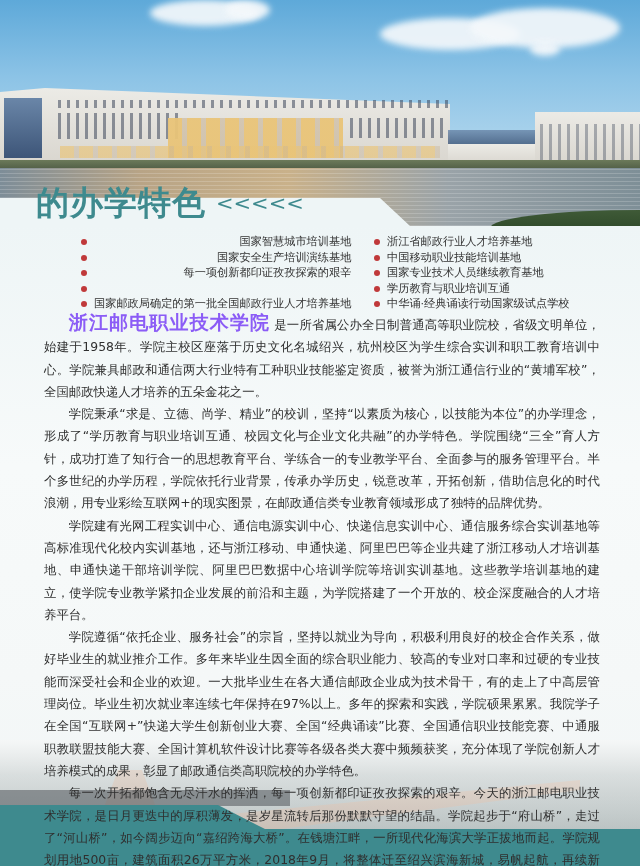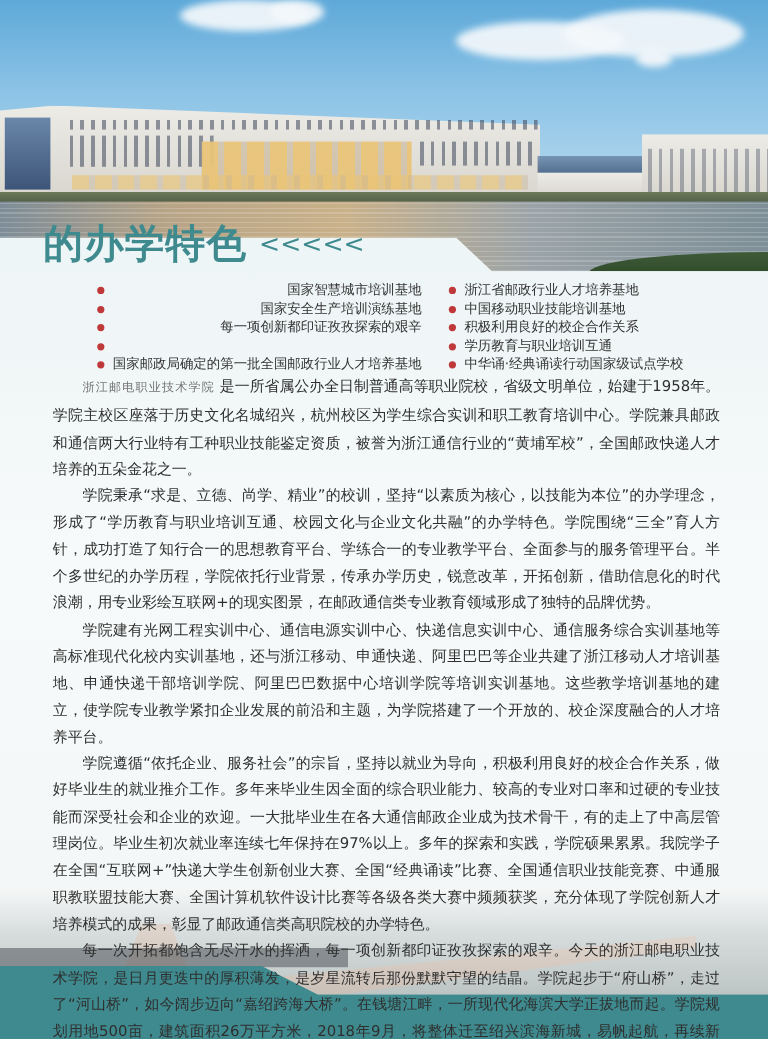--- a/index.html
+++ b/index.html
@@ -160,23 +160,23 @@
       color: #2f2f2f;
       text-align: justify;
       text-justify: inter-character;
     }
     .body-text p {
       margin: 0;
       text-indent: 2em;
     }
     .body-text p.first { text-indent: 2em; }
     .school-name {
-      color: #737373;
-      font-weight: normal;
-      font-size: 10px;
+      color: #8b5cf6;
+      font-weight: bold;
+      font-size: 19px;
       letter-spacing: 1px;
     }
   </style>
 </head>
 <body>
 
 <div class="hero">
   <div class="sky"></div>
   <div class="cloud" style="left:150px;top:0;width:110px;height:26px;"></div>
   <div class="cloud" style="left:225px;top:0;width:45px;height:20px;"></div>
@@ -224,21 +224,21 @@
   <li><span class="bullet"></span><span>国家智慧城市培训基地</span></li>
   <li><span class="bullet"></span><span>国家安全生产培训演练基地</span></li>
   <li><span class="bullet"></span><span>每一项创新都印证孜孜探索的艰辛</span></li>
   <li><span class="bullet"></span></li>
   <li><span class="bullet"></span><span>国家邮政局确定的第一批全国邮政行业人才培养基地</span></li>
 </ul>
 
 <ul class="honors right">
   <li><span class="bullet"></span><span>浙江省邮政行业人才培养基地</span></li>
   <li><span class="bullet"></span><span>中国移动职业技能培训基地</span></li>
-  <li><span class="bullet"></span><span>积极利用良好的校企合作关系</span></li>
+  <li><span class="bullet"></span><span>国家专业技术人员继续教育基地</span></li>
   <li><span class="bullet"></span><span>学历教育与职业培训互通</span></li>
   <li><span class="bullet"></span><span>中华诵·经典诵读行动国家级试点学校</span></li>
 </ul>
 
 <div class="body-text">
   <p class="first"><span class="school-name">浙江邮电职业技术学院</span> <span>是一所省属公办全日制普通高等职业院校，省级文明单位，始建于1958年。学院主校区座落于历史文化名城绍兴，杭州校区为学生综合实训和职工教育培训中心。学院兼具邮政和通信两大行业特有工种职业技能鉴定资质，被誉为浙江通信行业的“黄埔军校”，全国邮政快递人才培养的五朵金花之一。</span></p>
   <p>学院秉承“求是、立德、尚学、精业”的校训，坚持“以素质为核心，以技能为本位”的办学理念，形成了“学历教育与职业培训互通、校园文化与企业文化共融”的办学特色。学院围绕“三全”育人方针，成功打造了知行合一的思想教育平台、学练合一的专业教学平台、全面参与的服务管理平台。半个多世纪的办学历程，学院依托行业背景，传承办学历史，锐意改革，开拓创新，借助信息化的时代浪潮，用专业彩绘互联网+的现实图景，在邮政通信类专业教育领域形成了独特的品牌优势。</p>
   <p>学院建有光网工程实训中心、通信电源实训中心、快递信息实训中心、通信服务综合实训基地等高标准现代化校内实训基地，还与浙江移动、申通快递、阿里巴巴等企业共建了浙江移动人才培训基地、申通快递干部培训学院、阿里巴巴数据中心培训学院等培训实训基地。这些教学培训基地的建立，使学院专业教学紧扣企业发展的前沿和主题，为学院搭建了一个开放的、校企深度融合的人才培养平台。</p>
   <p>学院遵循“依托企业、服务社会”的宗旨，坚持以就业为导向，积极利用良好的校企合作关系，做好毕业生的就业推介工作。多年来毕业生因全面的综合职业能力、较高的专业对口率和过硬的专业技能而深受社会和企业的欢迎。一大批毕业生在各大通信邮政企业成为技术骨干，有的走上了中高层管理岗位。毕业生初次就业率连续七年保持在97%以上。多年的探索和实践，学院硕果累累。我院学子在全国“互联网+”快递大学生创新创业大赛、全国“经典诵读”比赛、全国通信职业技能竞赛、中通服职教联盟技能大赛、全国计算机软件设计比赛等各级各类大赛中频频获奖，充分体现了学院创新人才培养模式的成果，彰显了邮政通信类高职院校的办学特色。</p>
   <p>每一次开拓都饱含无尽汗水的挥洒，每一项创新都印证孜孜探索的艰辛。今天的浙江邮电职业技术学院，是日月更迭中的厚积薄发，是岁星流转后那份默默守望的结晶。学院起步于“府山桥”，走过了“河山桥”，如今阔步迈向“嘉绍跨海大桥”。在钱塘江畔，一所现代化海滨大学正拔地而起。学院规划用地500亩，建筑面积26万平方米，2018年9月，将整体迁至绍兴滨海新城，易帆起航，再续新篇。</p>

